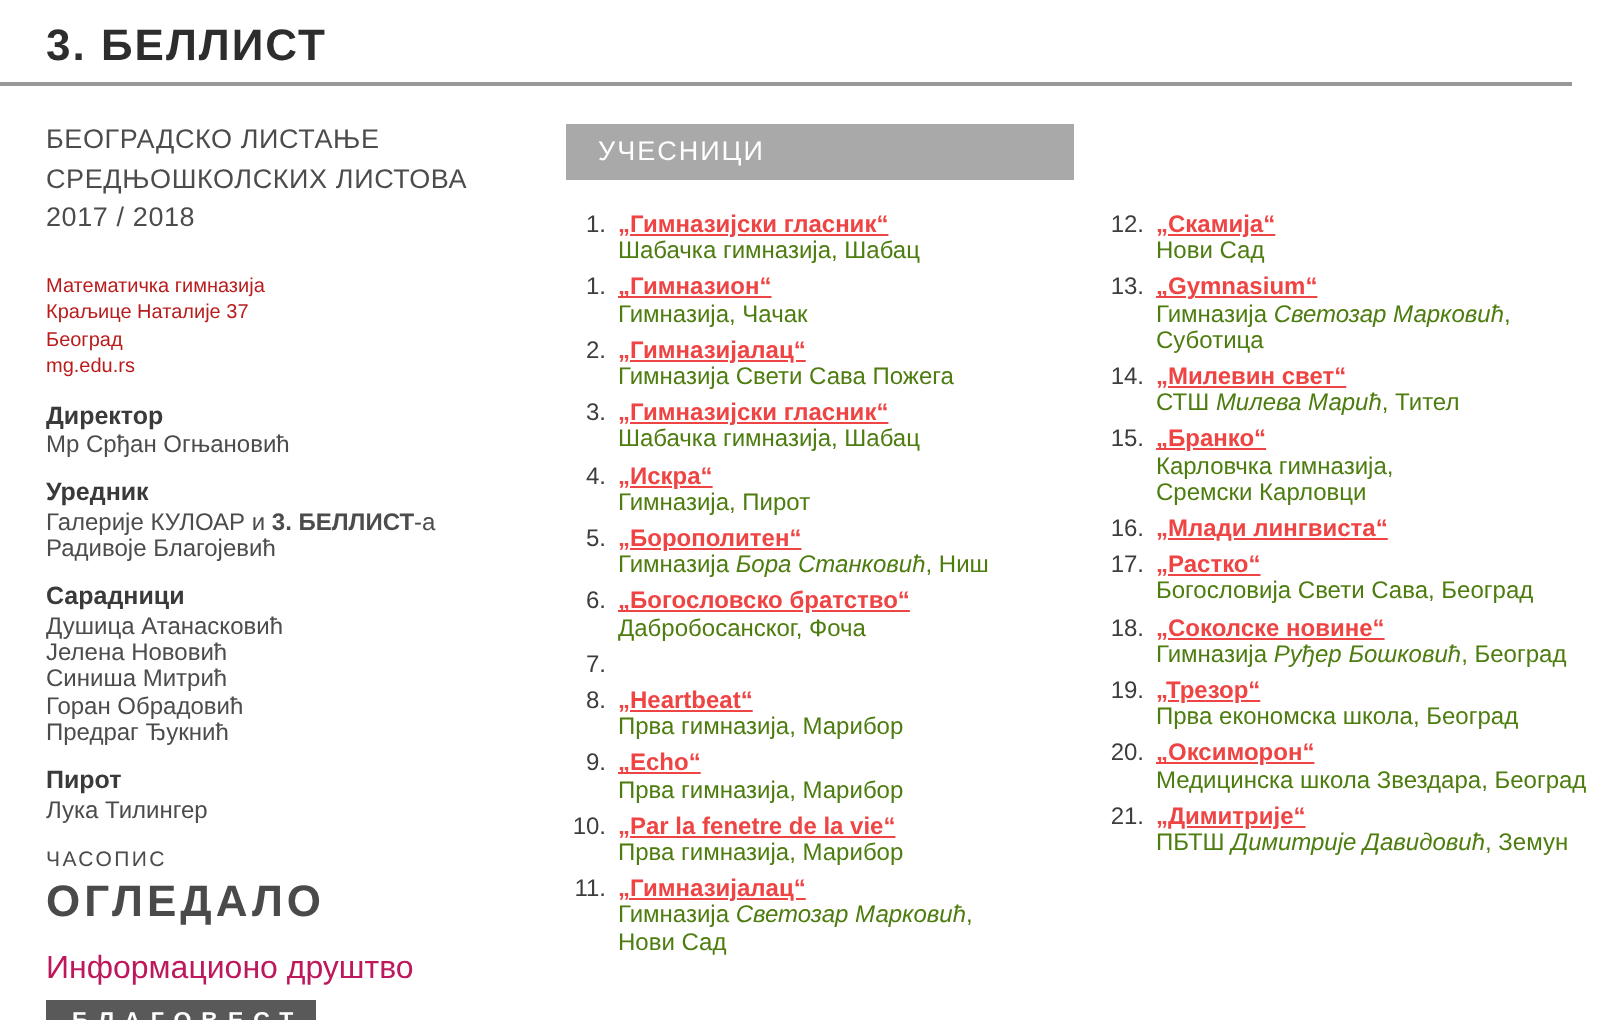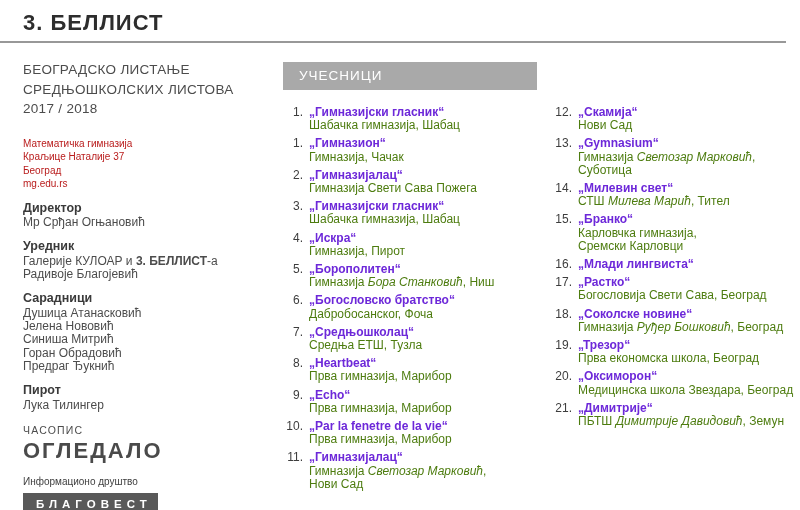--- a/index.html
+++ b/index.html
@@ -24,39 +24,39 @@
   .section{margin-top:11px;}
   .sec-heading{font-size:12.5px;font-weight:bold;line-height:13.5px;color:#3a3a3a;margin-bottom:1px;}
   .sec-line{font-size:12px;line-height:13.3px;color:#4c4c4c;white-space:nowrap;}
   .b{font-weight:bold;}
   .it{font-style:italic;}
 
   
   .mag-block{position:absolute;left:23px;top:424px;width:248px;}
   .mag-label{font-size:10.5px;letter-spacing:1.2px;color:#4c4c4c;}
   .mag-name{font-size:22px;font-weight:bold;letter-spacing:2px;color:#4a4a4a;margin-top:2px;}
-  .pub-label{font-size:10px;color:#404040;margin-top:12px;}
+  .pub-label{font-size:16px;color:#be185d;margin-top:12px;}
   .pub-box{
     margin-top:6px;display:inline-block;background:#595959;color:#ffffff;
     font-size:11.5px;font-weight:bold;letter-spacing:5px;
     padding:5px 6px 5px 13px;min-width:110px;
   }
 
   
   .col-mid{position:absolute;left:283px;top:62px;width:254px;}
   .p-header{
     background:#a9a9a9;color:#ffffff;height:28px;line-height:28px;
     padding-left:16px;font-size:13.5px;letter-spacing:1px;
   }
   .col-mid .plist{margin-top:16px;}
   .col-right{position:absolute;left:552px;top:106px;width:246px;}
   .p-entry{display:flex;margin-bottom:5px;}
   .p-num{flex:none;width:20px;text-align:right;margin-right:6px;font-size:12px;line-height:13.2px;color:#3d3d3d;}
   .p-body{font-size:12px;line-height:13.2px;color:#3d3d3d;}
-  .p-title{font-weight:bold;white-space:nowrap;color:#6d28d9;}
+  .p-title{font-weight:bold;white-space:nowrap;color:#ef4444;text-decoration:underline;}
   .p-line{white-space:nowrap;color:#4d7c0f;}
 </style>
 </head>
 <body>
 
 <div class="page">
 
   <div class="title">3. БЕЛЛИСТ</div>
   <div class="rule"></div>
 
@@ -151,24 +151,20 @@
         </div>
         <div class="p-entry">
           <div class="p-num">6.</div>
           <div class="p-body">
             <div class="p-title">„Богословско братство“</div>
             <div class="p-line"><span>Дабробосанског, Фоча</span></div>
           </div>
         </div>
         <div class="p-entry">
           <div class="p-num">7.</div>
-          <div class="p-body">
-            <div class="p-title">„Средњошколац“</div>
-            <div class="p-line"><span>Средња ЕТШ, Тузла</span></div>
-          </div>
         </div>
         <div class="p-entry">
           <div class="p-num">8.</div>
           <div class="p-body">
             <div class="p-title">„Heartbeat“</div>
             <div class="p-line"><span>Прва гимназија, Марибор</span></div>
           </div>
         </div>
         <div class="p-entry">
           <div class="p-num">9.</div>

